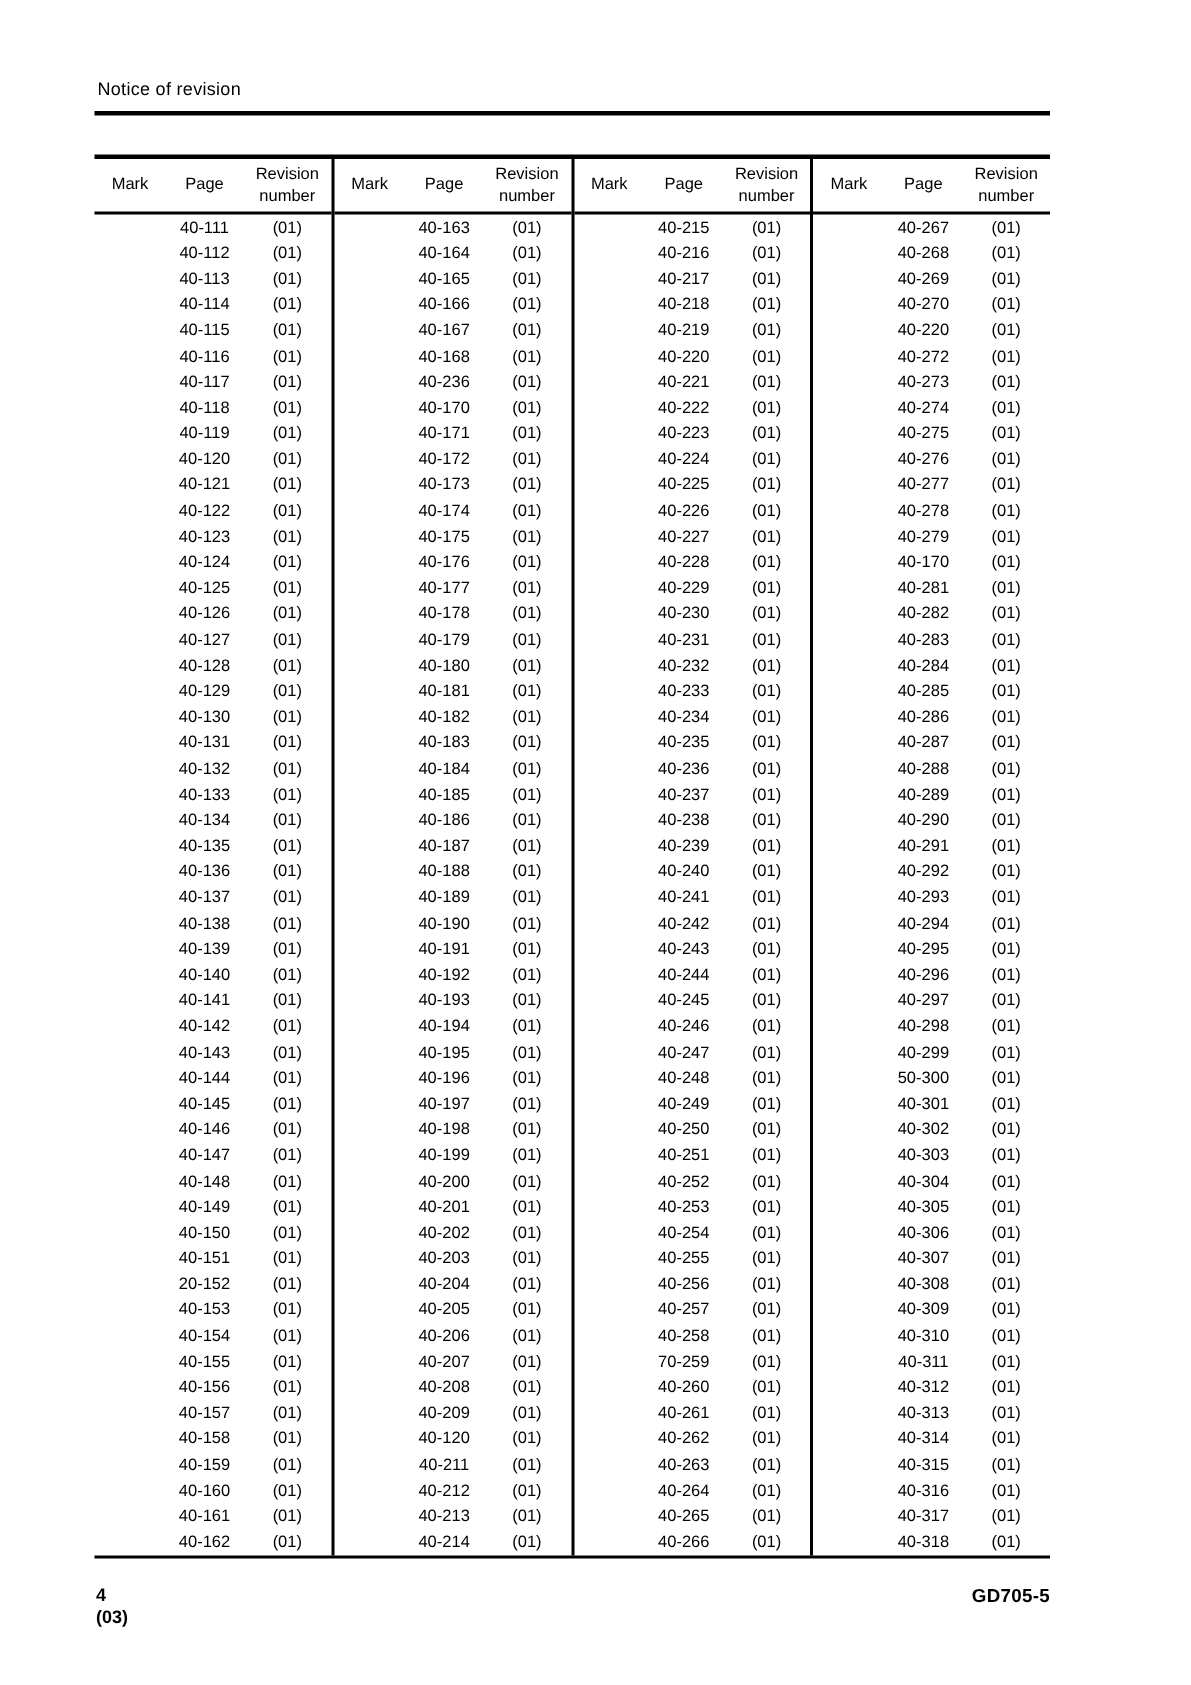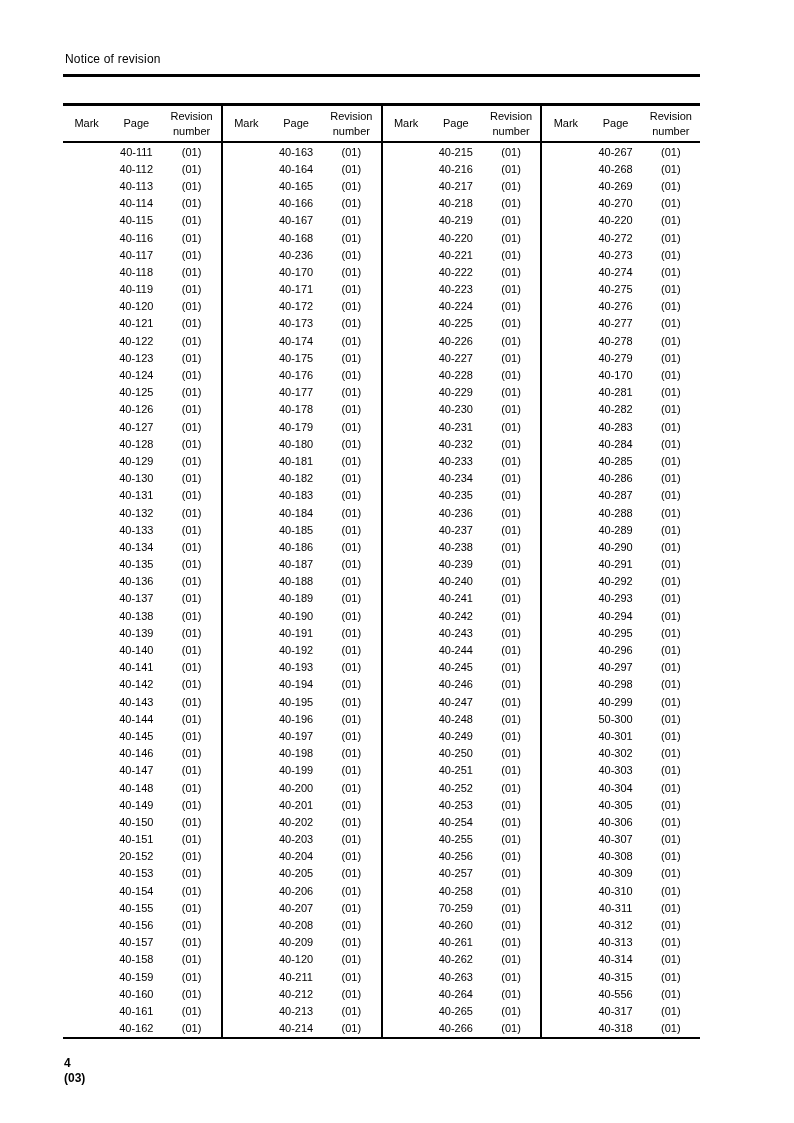--- a/index.html
+++ b/index.html
@@ -1097,21 +1097,21 @@
             <div>40-314</div>
             <div>(01)</div>
           </div>
           <div class="t-row">
             <div></div>
             <div>40-315</div>
             <div>(01)</div>
           </div>
           <div class="t-row">
             <div></div>
-            <div>40-556</div>
+            <div>40-316</div>
             <div>(01)</div>
           </div>
           <div class="t-row">
             <div></div>
             <div>40-317</div>
             <div>(01)</div>
           </div>
           <div class="t-row">
             <div></div>
             <div>40-318</div>
@@ -1121,14 +1121,15 @@
     </div>
 
   </div>
 
 
   <div class="footer-left">
     <div>4</div>
     <div>(03)</div>
   </div>
 
+  <div class="footer-right">GD705-5</div>
 
 </div>
 
 </body></html>

